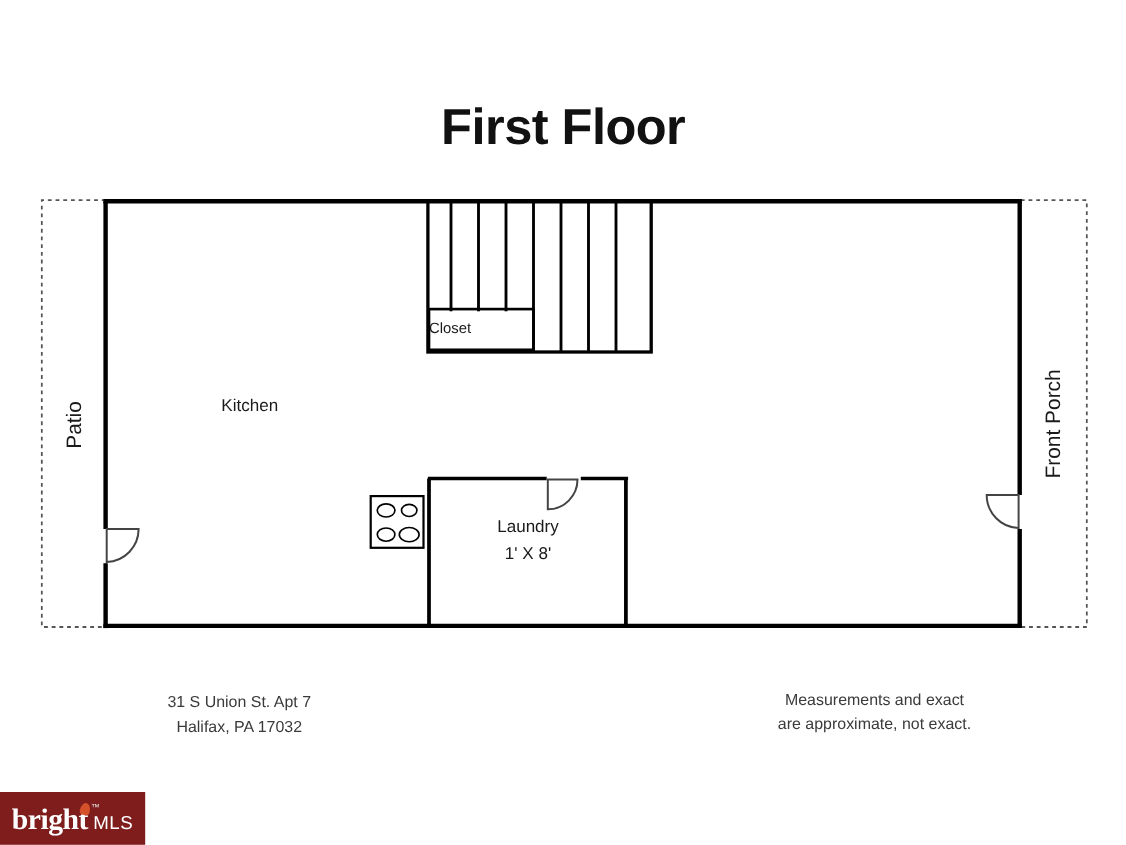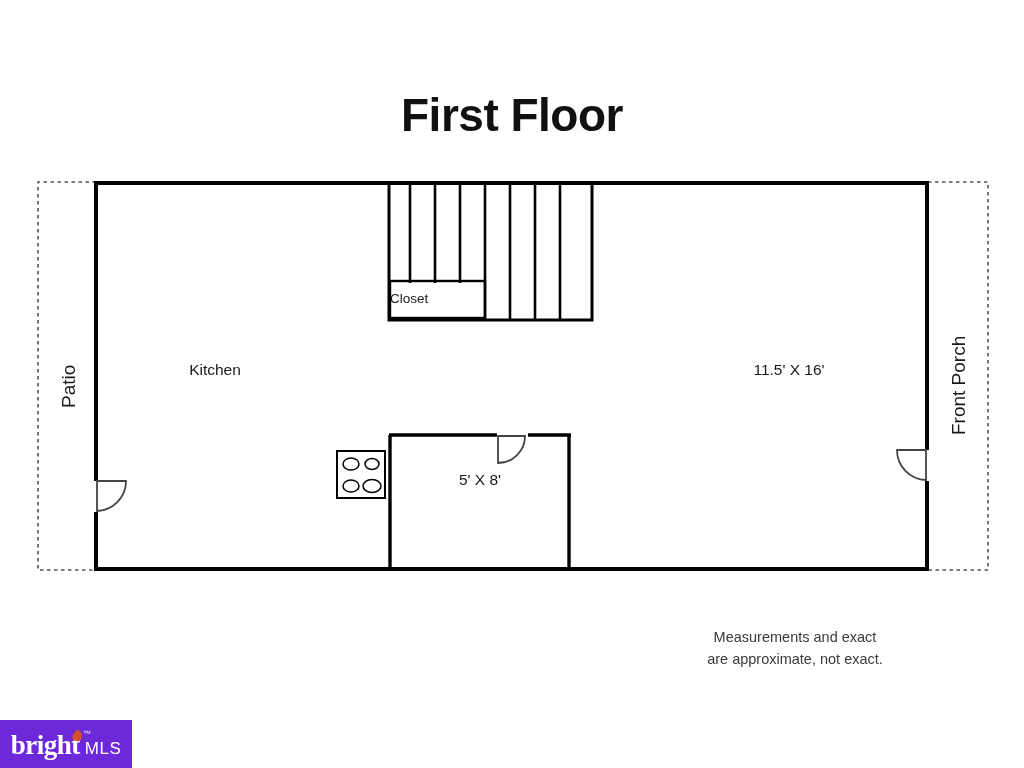--- a/index.html
+++ b/index.html
@@ -81,21 +81,21 @@
 
   #address-block { left: 90px; top: 629px; width: 255px; }
   #disclaimer-block { left: 655px; top: 627px; width: 280px; }
 
   #watermark-logo {
     position: absolute;
     left: 0;
     top: 720px;
     width: 132px;
     height: 48px;
-    background: #6d28d9;
+    background: #7f1d1d;
     display: flex;
     align-items: center;
     justify-content: center;
   }
   .logo-inner {
     position: relative;
     display: flex;
     align-items: baseline;
     transform: translateY(1px);
   }
@@ -200,38 +200,42 @@
     <g>
       <rect x="337" y="451" width="48" height="47" fill="#ffffff" stroke="#000000" stroke-width="2"></rect>
       <ellipse cx="351" cy="464" rx="8" ry="6" fill="none" stroke="#000000" stroke-width="1.5"></ellipse>
       <ellipse cx="372" cy="464" rx="7" ry="5.5" fill="none" stroke="#000000" stroke-width="1.5"></ellipse>
       <ellipse cx="351" cy="486" rx="8" ry="6" fill="none" stroke="#000000" stroke-width="1.5"></ellipse>
       <ellipse cx="372" cy="486" rx="9" ry="6.5" fill="none" stroke="#000000" stroke-width="1.5"></ellipse>
     </g>
 
   </svg>
 
-  <div class="room-label" style="left:135px; top:358px; width:160px;">
+  <div class="room-label" style="left:147px; top:358px; width:160px;">
     <div>Kitchen</div>
   </div>
 
   <div class="room-label" style="left:708px; top:358px; width:162px;">
-    <div>11.5' X 16'</div>
   </div>
 
   <div class="room-label" style="left:400px; top:468px; width:160px;">
-    <div>5' X 8'</div>
+    <div>Laundry</div>
+    <div>1' X 8'</div>
   </div>
 
   <div class="closet-label" style="left:390px; top:291px; width:95px;">Closet</div>
 
   <div class="side-label" style="left:58px; top:408px; transform: rotate(-90deg);">Patio</div>
 
   <div class="side-label" style="left:948px; top:435px; transform: rotate(-90deg);">Front Porch</div>
 
+  <div class="footer-text" id="address-block">
+    <div>31 S Union St. Apt 7</div>
+    <div>Halifax, PA 17032</div>
+  </div>
 
   <div class="footer-text" id="disclaimer-block">
     <div>Measurements and exact</div>
     <div>are approximate, not exact.</div>
   </div>
 
   <div id="watermark-logo">
     <div class="logo-inner">
       <span class="logo-bright">bright</span>
       <span class="logo-spark"></span>

